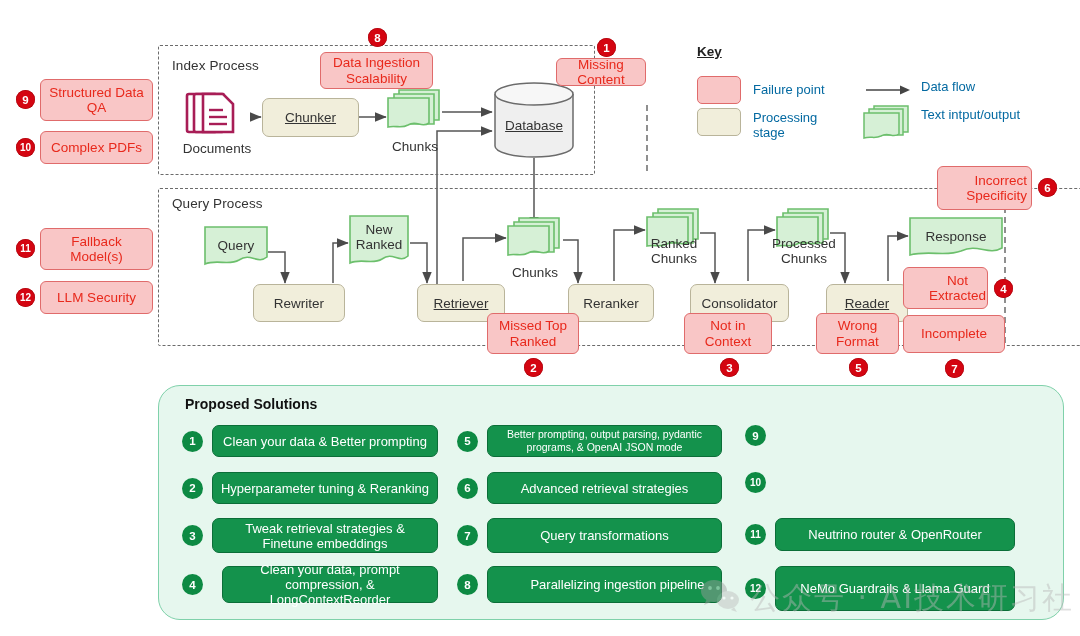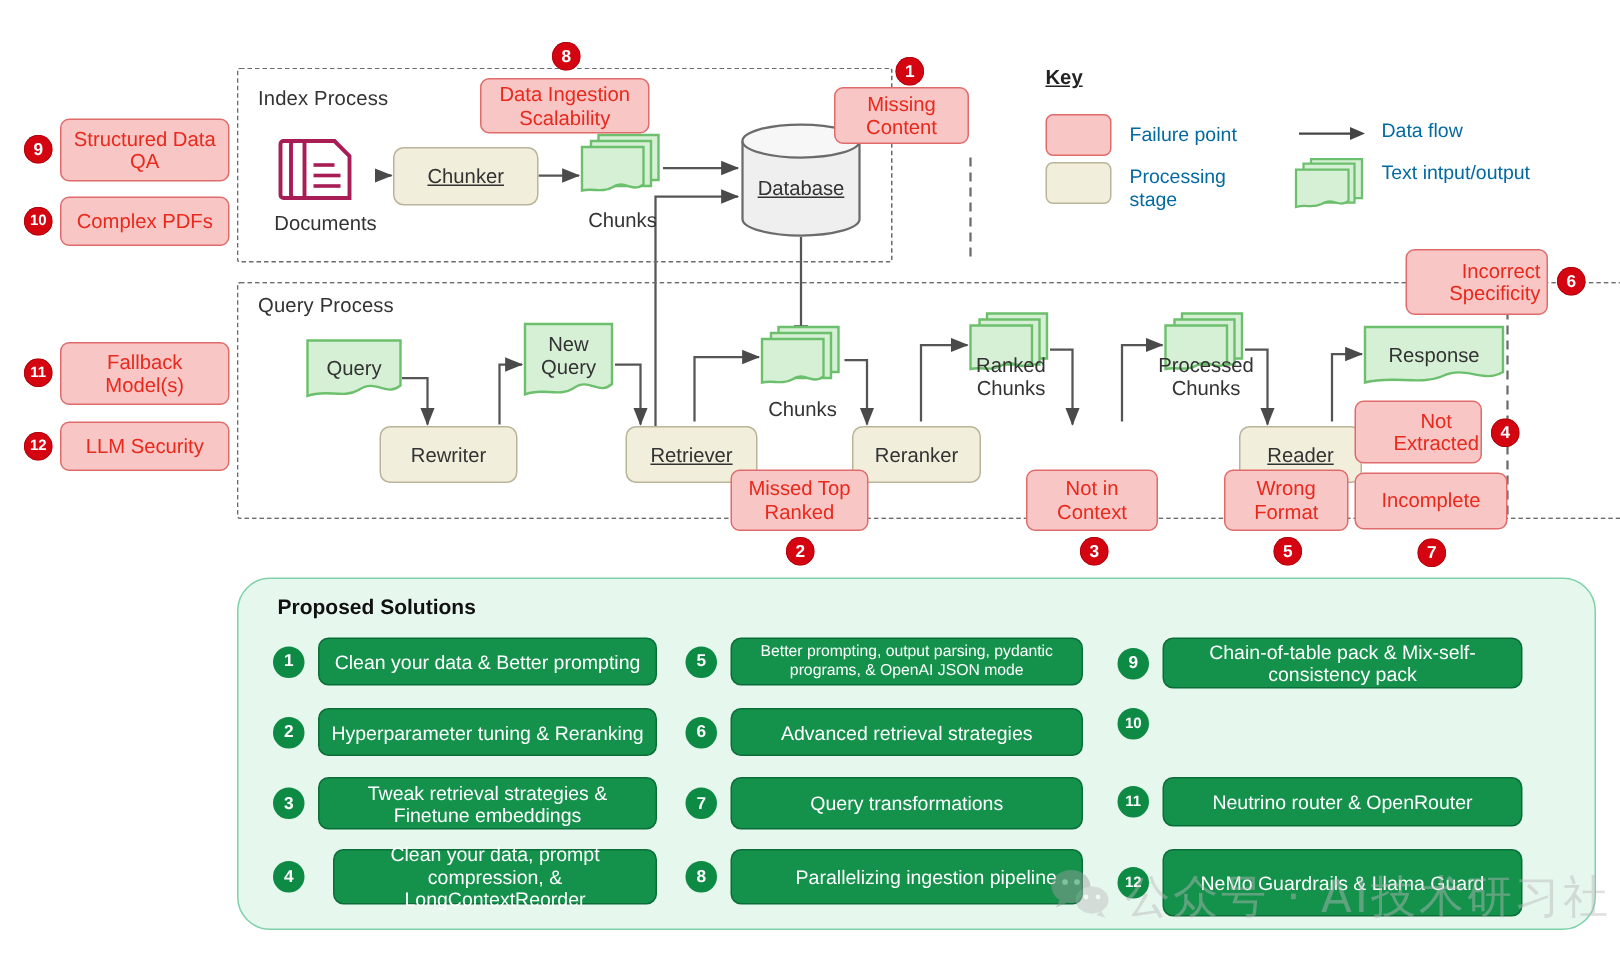--- a/index.html
+++ b/index.html
@@ -178,21 +178,21 @@
   </div>
 
   <div class="abs stage" style="left:253px;top:284px;width:92px;height:38px;">
     <span>Rewriter</span>
   </div>
 
   <div class="note" style="left:348px;top:214px;width:62px;height:58px;">
     <svg width="62" height="58" viewBox="0 0 62 58">
       <path d="M2,2 h58 v40 c-9,8 -15,-5 -26,3 c-9,6 -21,-1 -32,4 z" fill="#d6f0d6" stroke="#6cbf6c" stroke-width="1.6"></path>
     </svg>
-    <div class="note-text" style="padding-bottom:12px;">New Query</div>
+    <div class="note-text" style="padding-bottom:12px;">New Ranked</div>
   </div>
 
   <div class="abs stage" style="left:417px;top:284px;width:88px;height:38px;">
     <span class="u">Retriever</span>
   </div>
 
   <div class="note" style="left:505px;top:215px;width:58px;height:50px;">
     <svg width="58" height="50" viewBox="0 0 58 50">
       <g fill="#d6f0d6" stroke="#6cbf6c" stroke-width="1.6">
         <path d="M14,3 h40 v30 h-40 z"></path>
@@ -211,20 +211,23 @@
     <svg width="58" height="50" viewBox="0 0 58 50">
       <g fill="#d6f0d6" stroke="#6cbf6c" stroke-width="1.6">
         <path d="M14,3 h40 v30 h-40 z"></path>
         <path d="M9,7 h40 v30 h-40 z"></path>
         <path d="M3,11 h41 v25 c-8,6 -12,-4 -21,2 c-7,4 -12,0 -20,2 z"></path>
       </g>
     </svg>
   </div>
   <div class="abs" style="left:640px;top:236px;width:68px;text-align:center;font-size:13.5px;line-height:15px;color:#333;">Ranked Chunks</div>
 
+  <div class="abs stage" style="left:690px;top:284px;width:99px;height:38px;">
+    <span>Consolidator</span>
+  </div>
 
   <div class="note" style="left:774px;top:206px;width:58px;height:50px;">
     <svg width="58" height="50" viewBox="0 0 58 50">
       <g fill="#d6f0d6" stroke="#6cbf6c" stroke-width="1.6">
         <path d="M14,3 h40 v30 h-40 z"></path>
         <path d="M9,7 h40 v30 h-40 z"></path>
         <path d="M3,11 h41 v25 c-8,6 -12,-4 -21,2 c-7,4 -12,0 -20,2 z"></path>
       </g>
     </svg>
   </div>
@@ -237,21 +240,21 @@
   <div class="note" style="left:908px;top:216px;width:96px;height:48px;">
     <svg width="96" height="48" viewBox="0 0 96 48">
       <path d="M2,2 h92 v30 c-14,8 -24,-5 -41,3 c-15,6 -32,-1 -51,4 z" fill="#d6f0d6" stroke="#6cbf6c" stroke-width="1.6"></path>
     </svg>
     <div class="note-text">Response</div>
   </div>
 
   <div class="abs fail" style="left:320px;top:52px;width:113px;height:37px;">Data Ingestion Scalability</div>
   <div class="abs badge" style="left:368px;top:28px;">8</div>
 
-  <div class="abs fail" style="left:556px;top:58px;width:90px;height:38px;">Missing Content</div>
+  <div class="abs fail" style="left:556px;top:58px;width:90px;height:28px;">Missing Content</div>
   <div class="abs badge" style="left:597px;top:38px;">1</div>
 
   <div class="abs fail" style="left:40px;top:79px;width:113px;height:42px;">Structured Data QA</div>
   <div class="abs badge" style="left:16px;top:90px;">9</div>
 
   <div class="abs fail" style="left:40px;top:131px;width:113px;height:33px;">Complex PDFs</div>
   <div class="abs badge b2digit" style="left:16px;top:138px;">10</div>
 
   <div class="abs fail" style="left:40px;top:228px;width:113px;height:42px;">Fallback Model(s)</div>
   <div class="abs badge b2digit" style="left:16px;top:239px;">11</div>
@@ -338,21 +341,20 @@
     <div class="sol-num">7</div>
     <div class="sol-pill" style="margin-left:9px;width:235px;height:35px;">Query transformations</div>
   </div>
   <div class="sol-row" style="left:457px;top:566px;width:265px;">
     <div class="sol-num">8</div>
     <div class="sol-pill" style="margin-left:9px;width:235px;height:37px;padding-left:32px;">Parallelizing ingestion pipeline</div>
   </div>
 
   <div class="sol-row" style="left:745px;top:425px;width:270px;">
     <div class="sol-num">9</div>
-    <div class="sol-pill" style="margin-left:9px;width:240px;height:34px;">Chain-of-table pack &amp; Mix-self-consistency pack</div>
   </div>
   <div class="sol-row" style="left:745px;top:472px;width:270px;">
     <div class="sol-num d2">10</div>
   </div>
   <div class="sol-row" style="left:745px;top:518px;width:270px;">
     <div class="sol-num d2">11</div>
     <div class="sol-pill" style="margin-left:9px;width:240px;height:33px;">Neutrino router &amp; OpenRouter</div>
   </div>
   <div class="sol-row" style="left:745px;top:566px;width:270px;">
     <div class="sol-num d2">12</div>

